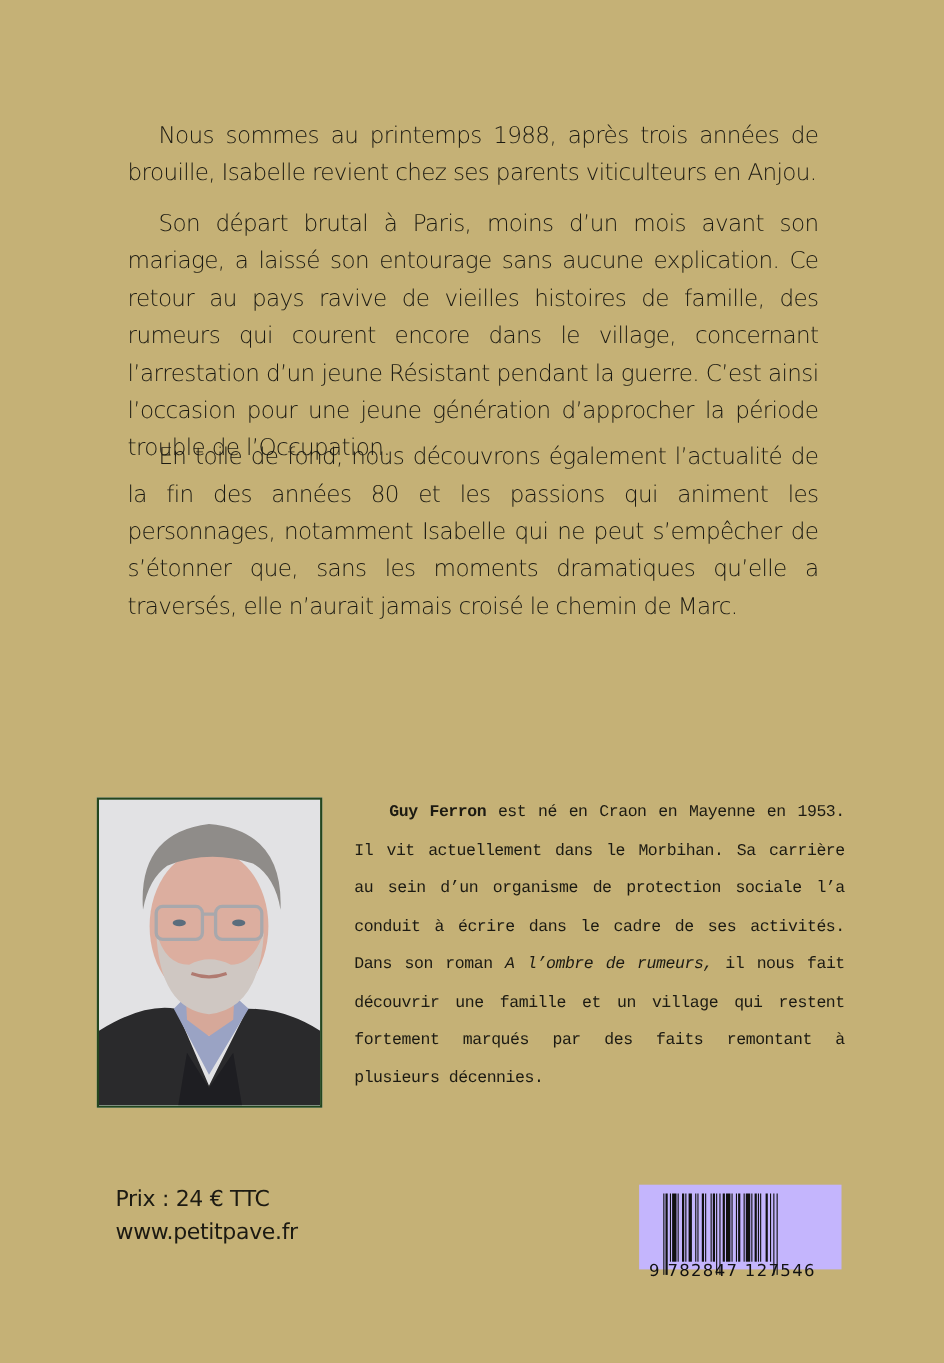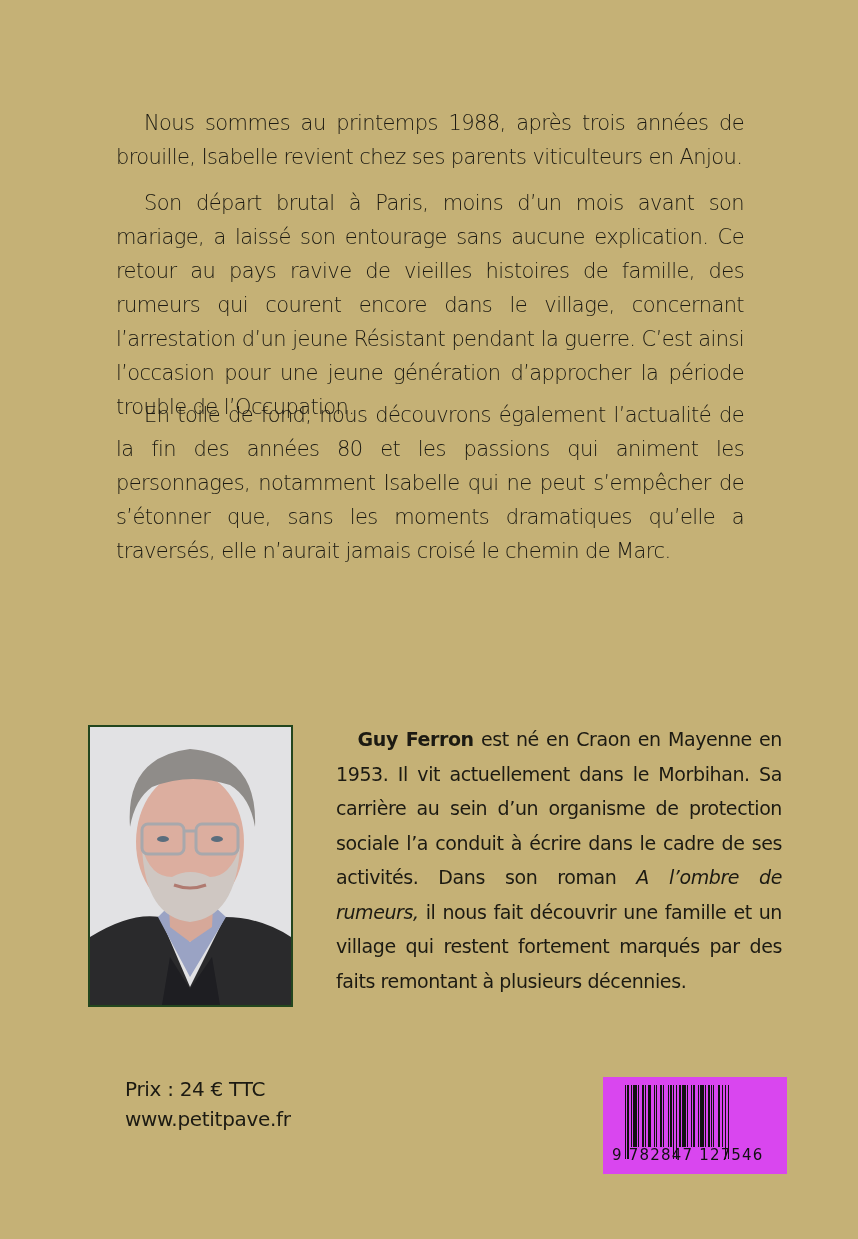--- a/index.html
+++ b/index.html
@@ -39,42 +39,43 @@
       position: absolute;
       left: 88px; top: 725px;
       width: 201px; height: 278px;
       border: 2px solid #23461e;
       background: #dfe0e2;
       overflow: hidden;
     }
     .photo svg { display: block; }
     .author {
       position: absolute;
-      left: 336px; top: 722px; width: 446px;
-      font-size: 19px;
+      left: 322px; top: 722px; width: 446px;
+      font-size: 15px;
       line-height: 34.5px;
       text-align: justify;
       letter-spacing: -0.4px;
+      font-family: Liberation Mono, monospace;
     }
     .author p { margin: 0; text-indent: 0; }
     .author .name { font-weight: bold; }
     .author em { font-style: italic; }
     .footer {
       position: absolute;
       left: 105px; top: 1074px;
       font-size: 20px;
       line-height: 30px;
       letter-spacing: -0.3px;
     }
-    .footer div { white-space: nowrap; margin-left: 20px; }
+    .footer div { white-space: nowrap; }
     .barcode {
       position: absolute;
-      left: 603px; top: 1077px;
-      width: 184px; height: 97px;
-      background: #d946ef;
+      left: 581px; top: 1077px;
+      width: 184px; height: 77px;
+      background: #c4b5fd;
     }
     .bars {
       position: absolute; left: 22px; top: 8px;
       width: 144px; height: 66px;
       display: flex; align-items: flex-start;
     }
     .bar { height: 62px; background: #111; }
     .bar.tall { height: 74px; }
     .sp { height: 62px; }
     .barcode-digits {

